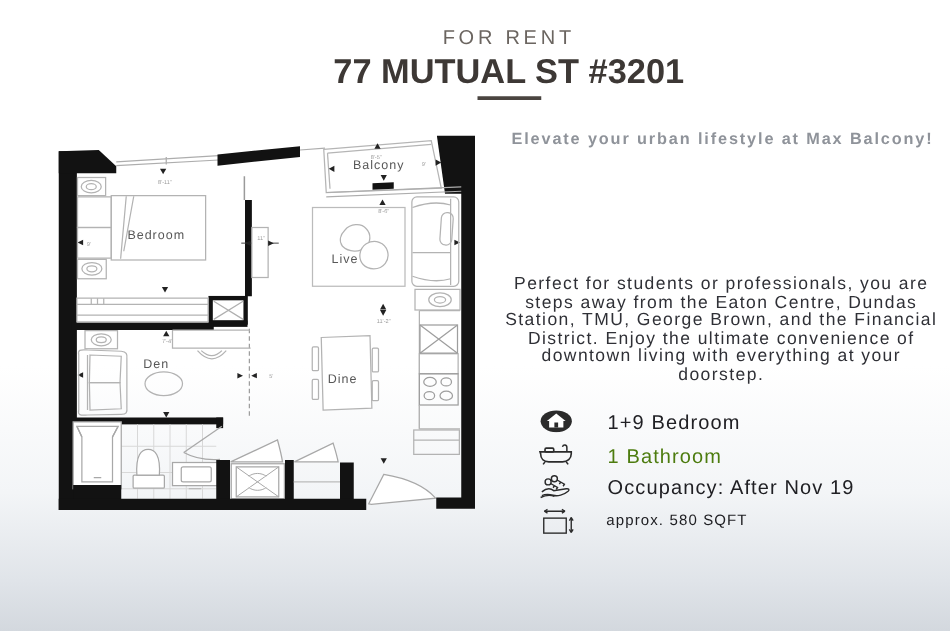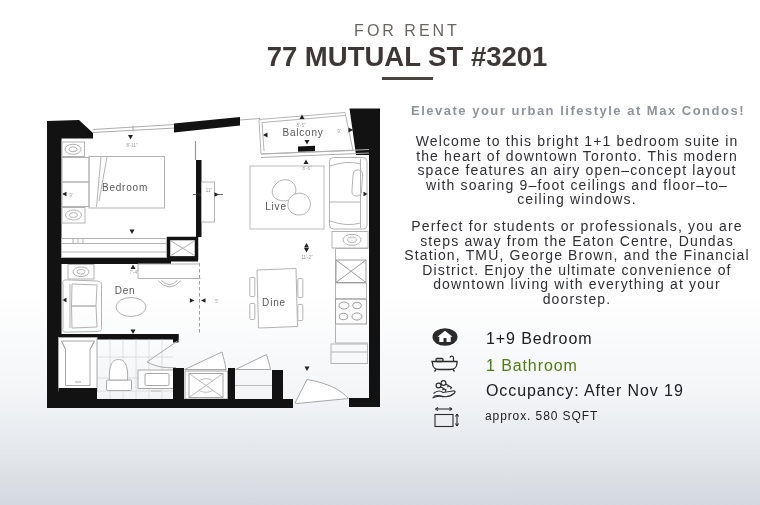--- a/index.html
+++ b/index.html
@@ -10,23 +10,22 @@
 </head>
 <body>
 <div style="position:relative;width:760px;height:505px;margin-left:13px;">
 
 <div class="abs" style="left:26px;top:22px;width:736px;text-align:center;font-size:16px;letter-spacing:3px;color:#6b6560;">FOR RENT</div>
 
 <div class="abs" style="left:26px;top:41px;width:736px;text-align:center;font-size:27.5px;font-weight:bold;letter-spacing:0;color:#3d3835;">77 MUTUAL ST #3201</div>
 
 <div class="abs" style="left:369px;top:77px;width:51px;height:2.5px;background:#4a4440;"></div>
 
-<div class="abs" style="left:390px;top:103px;width:350px;text-align:center;font-size:13px;letter-spacing:1.5px;font-weight:bold;color:#8f939a;">Elevate your urban lifestyle at Max Condos!</div>
-
-<div class="abs" style="left:386px;top:134px;width:356px;text-align:center;font-size:14px;letter-spacing:1.15px;line-height:14.5px;color:#2f3036;">Welcome to this bright 1+1 bedroom suite in<br>the heart of downtown Toronto. This modern<br>space features an airy open–concept layout<br>with soaring 9–foot ceilings and floor–to–<br>ceiling windows.</div>
+<div class="abs" style="left:390px;top:103px;width:350px;text-align:center;font-size:13px;letter-spacing:1.5px;font-weight:bold;color:#8f939a;">Elevate your urban lifestyle at Max Balcony!</div>
+
 
 <div class="abs" style="left:384px;top:219px;width:360px;text-align:center;font-size:14px;letter-spacing:1.15px;line-height:14.6px;color:#2f3036;">Perfect for students or professionals, you are<br>steps away from the Eaton Centre, Dundas<br>Station, TMU, George Brown, and the Financial<br>District. Enjoy the ultimate convenience of<br>downtown living with everything at your<br>doorstep.</div>
 
 <svg class="abs" style="left:419px;top:328px;" width="26" height="18" viewBox="0 0 26 18">
   <ellipse cx="13" cy="9" rx="12.5" ry="8.7" fill="#2b2b2b"></ellipse>
   <path d="M13 2.8 L20.5 8.8 L18.7 8.8 L18.7 14 L7.3 14 L7.3 8.8 L5.5 8.8 Z" fill="#ffffff"></path>
   <rect x="11.5" y="10" width="3" height="4" fill="#2b2b2b"></rect>
 </svg>
 
 <div class="abs" style="left:473px;top:330px;font-size:16px;letter-spacing:0.9px;color:#202024;">1+9 Bedroom</div>

